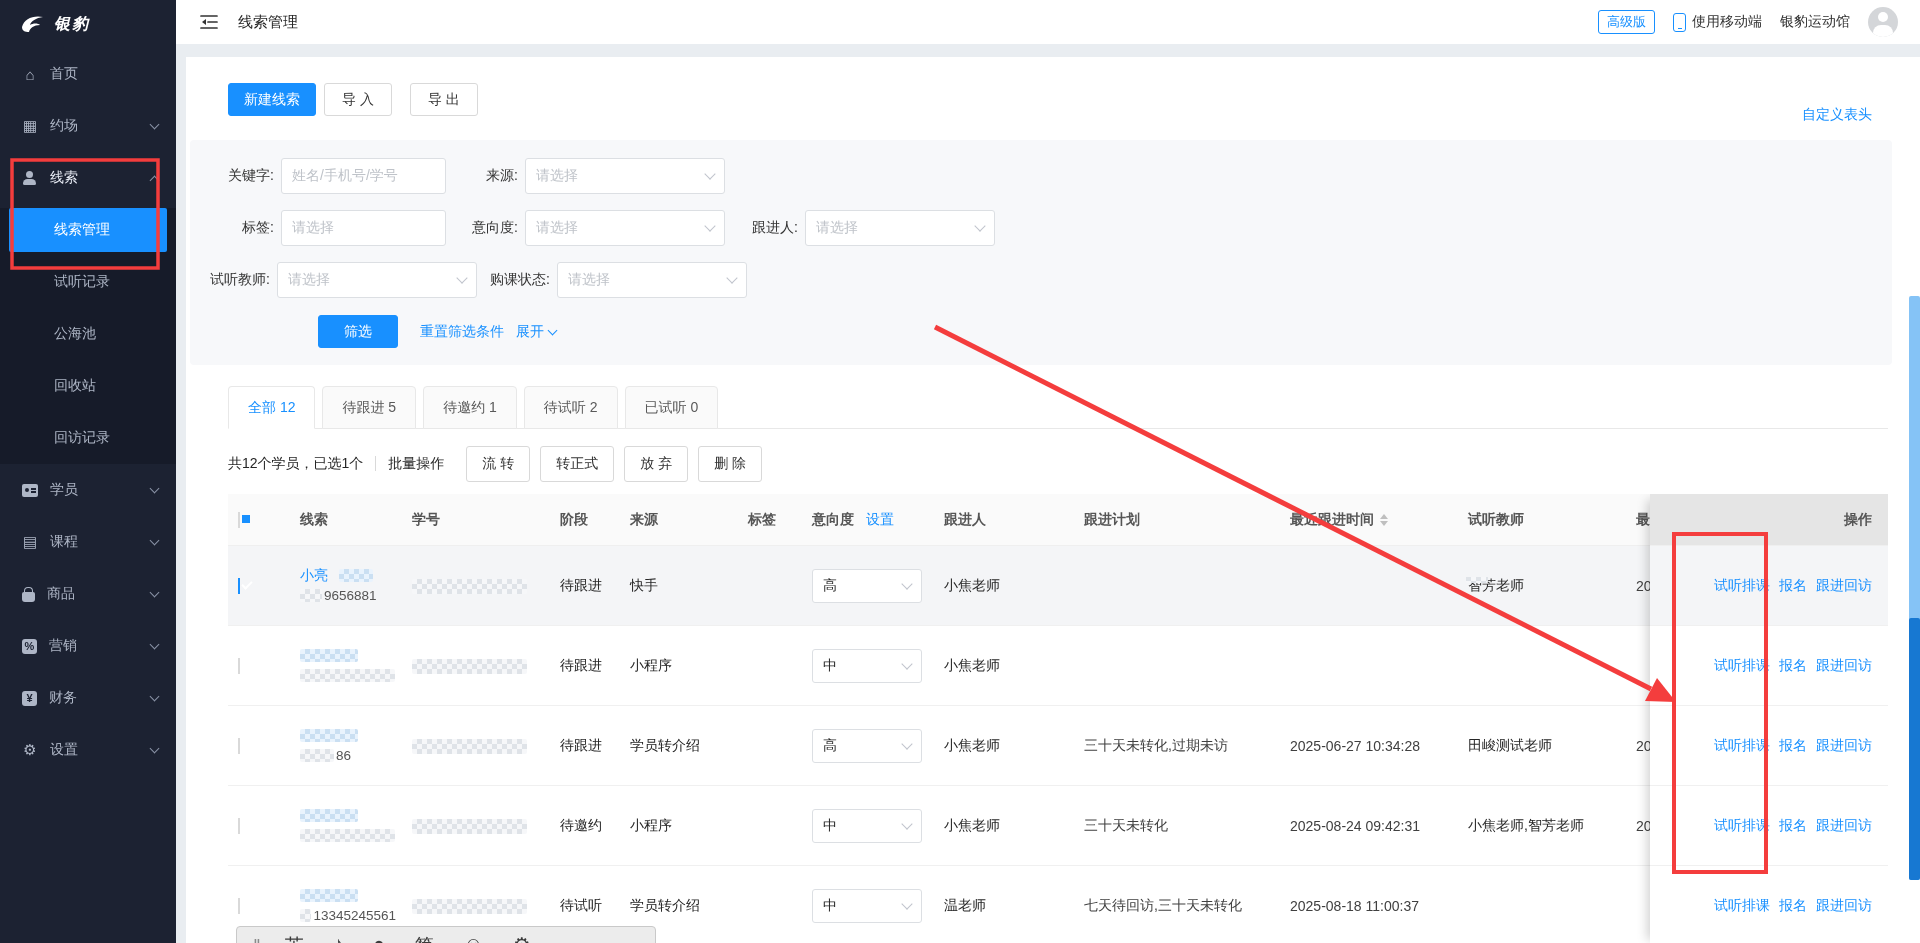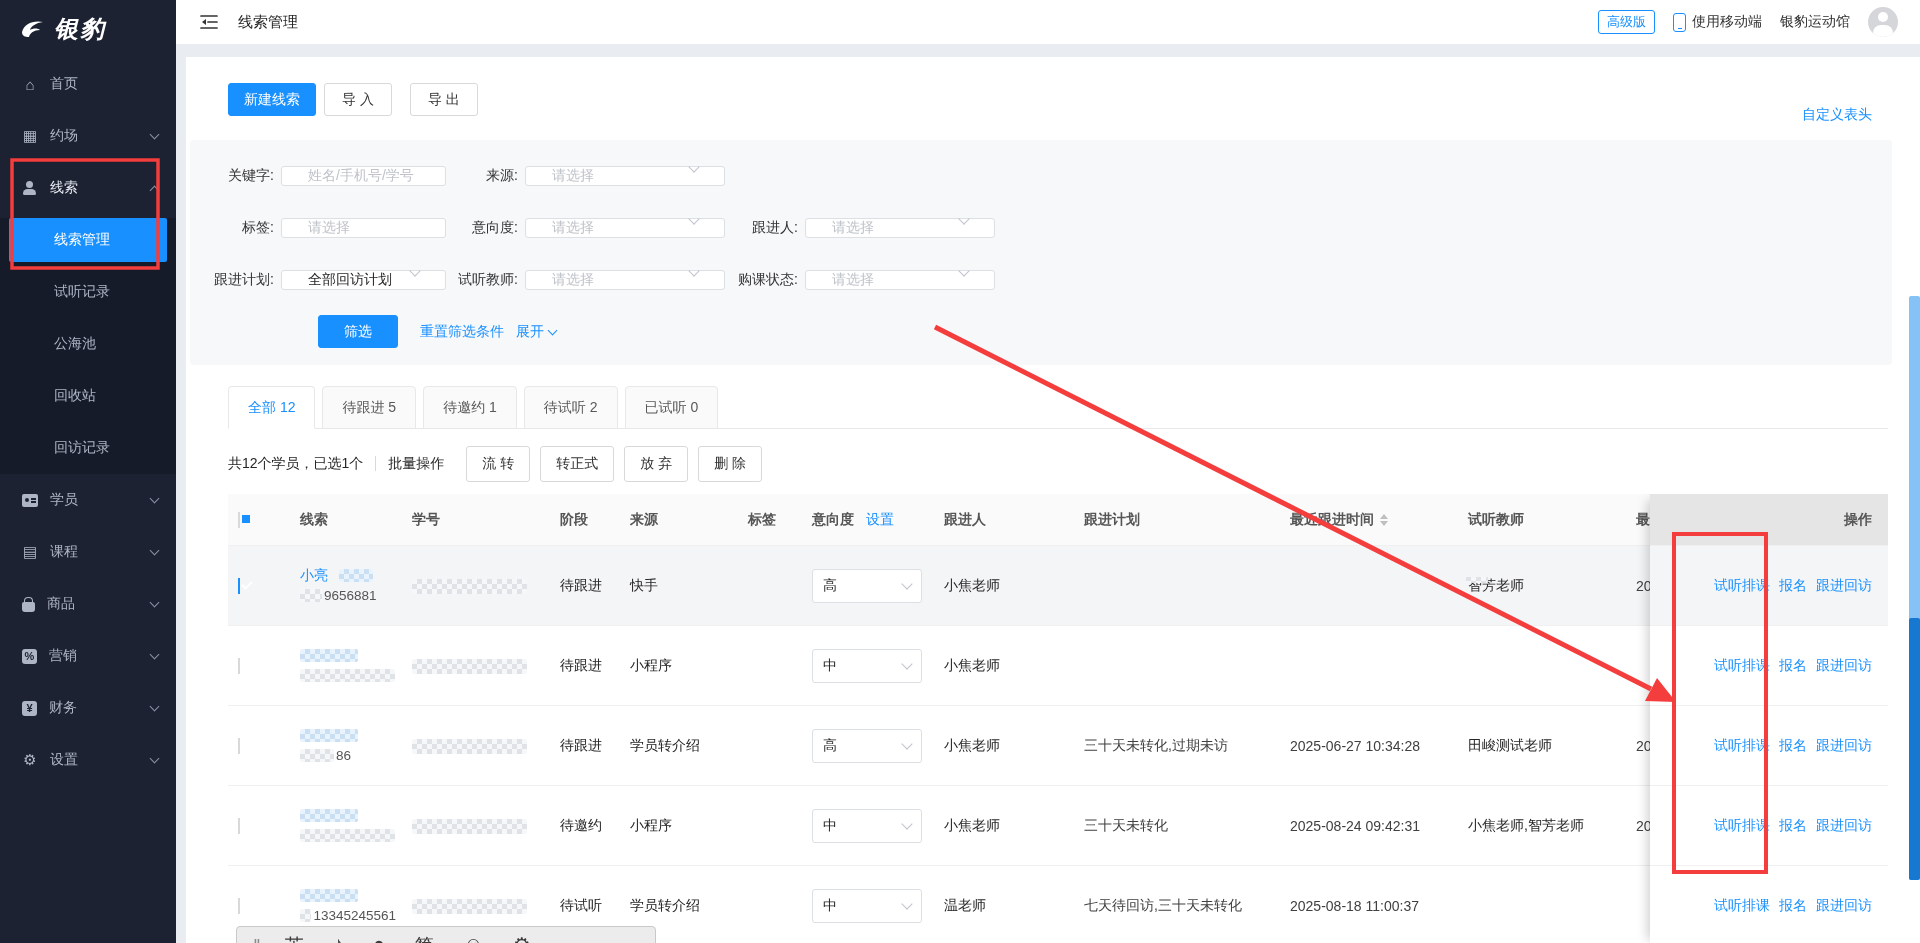--- a/index.html
+++ b/index.html
@@ -2,21 +2,21 @@
 <html><head>
 <meta charset="utf-8">
 <style>
   * { margin:0; padding:0; box-sizing:border-box; }
   html,body { width:1920px; height:943px; overflow:hidden; }
   body { position:relative; background:#e9edf1; font-family:"Liberation Sans","DejaVu Sans",sans-serif; font-size:14px; color:#262626; }
 
   
   .sidebar { position:absolute; left:0; top:0; width:176px; height:943px; background:#1c2232; z-index:30; }
   .logo { display:flex; align-items:center; gap:8px; padding:13px 0 13px 20px; }
-  .logo-text { color:#fff; font-size:24px; font-weight:bold; font-style:italic; letter-spacing:2px;text-align:center; }
+  .logo-text { color:#fff; font-size:16px; font-weight:bold; font-style:italic; letter-spacing:2px;text-align:center; }
   .menu-item { display:flex; align-items:center; height:52px; padding:0 18px 0 22px; color:#aeb6c6; cursor:pointer; }
   .menu-item .mi-label { margin-left:12px; flex:1; }
   .menu-item.parent-active .mi-label { color:#e8ecf5; }
   .submenu { background:#161b29; }
   .sub-item { display:flex; align-items:center; height:52px; padding-left:54px; color:#aeb6c6; cursor:pointer; }
   .sub-item.active { background:#1890ff; color:#fff; margin:0 9px; padding-left:45px; border-radius:2px; height:44px; margin-top:4px; margin-bottom:4px; }
   .mi-icon { width:16px; height:16px; display:flex; align-items:center; justify-content:center; font-size:15px; color:#aeb6c6; flex:none; }
   .chev { width:7px; height:7px; border-right:1.6px solid #8a93a6; border-bottom:1.6px solid #8a93a6; transform:rotate(45deg); margin-top:-3px; }
   .chev.up { transform:rotate(-135deg); margin-top:4px; }
   .ic-person{position:relative;width:16px;height:16px;}
@@ -53,21 +53,21 @@
   .link { color:#1890ff; cursor:pointer; text-decoration:none; }
   .customize { margin-left:auto; margin-top:23px; font-size:14px; }
 
   
   .filter-panel { margin:16px 28px 0 4px; background:#f7f8fa; border-radius:4px; padding:19px 0 15px 8px; }
   .frow { display:flex; align-items:center; height:34px; margin-bottom:18px; }
   .flabel { text-align:right; color:#333; flex:none; }
   .f1 .flabel { width:76px; margin-right:7px; }
   .f2 .flabel { width:70px; margin-left:2px; margin-right:7px; }
   .f3 .flabel { width:72px; margin-left:1px; margin-right:7px; }
-  .fbox { height:20px; background:#fff; border:1px solid #dcdfe3; border-radius:3px; display:flex; align-items:flex-start; padding:0 26px; cursor:pointer; }
+  .fbox { height:36px; background:#fff; border:1px solid #dcdfe3; border-radius:3px; display:flex; align-items:center; padding:0 10px; cursor:pointer; }
   .f1 .fbox { width:165px; }
   .f2 .fbox { width:200px; }
   .f3 .fbox { width:190px; }
   .fval { flex:1; color:#262626; white-space:nowrap; overflow:hidden; }
   .fval.placeholder { color:#bfc3c9; }
   .fchev { width:8px; height:8px; border-right:1.4px solid #c0c4cc; border-bottom:1.4px solid #c0c4cc; transform:rotate(45deg); margin-top:-4px; flex:none; }
   .factions { display:flex; align-items:center; margin-left:120px; margin-bottom:2px; }
   .btn-filter { width:80px; }
   .reset-link { margin-left:22px; }
   .expand-link { margin-left:12px; display:inline-flex; align-items:center; gap:5px; }
@@ -260,27 +260,20 @@
   </div>
           <div class="ffield f3" style="display:flex;align-items:center;">
     <span class="flabel">跟进人:</span>
     <div class="fbox">
       <span class="fval placeholder">请选择</span>
     <i class="fchev"></i>
             </div>
   </div>
         </div>
         <div class="frow">
-          <div class="ffield f1" style="display:flex;align-items:center;">
-    <span class="flabel">跟进计划:</span>
-    <div class="fbox">
-      <span class="fval">全部回访计划</span>
-    <i class="fchev"></i>
-            </div>
-  </div>
           <div class="ffield f2" style="display:flex;align-items:center;">
     <span class="flabel">试听教师:</span>
     <div class="fbox">
       <span class="fval placeholder">请选择</span>
     <i class="fchev"></i>
             </div>
   </div>
           <div class="ffield f3" style="display:flex;align-items:center;">
     <span class="flabel">购课状态:</span>
     <div class="fbox">

